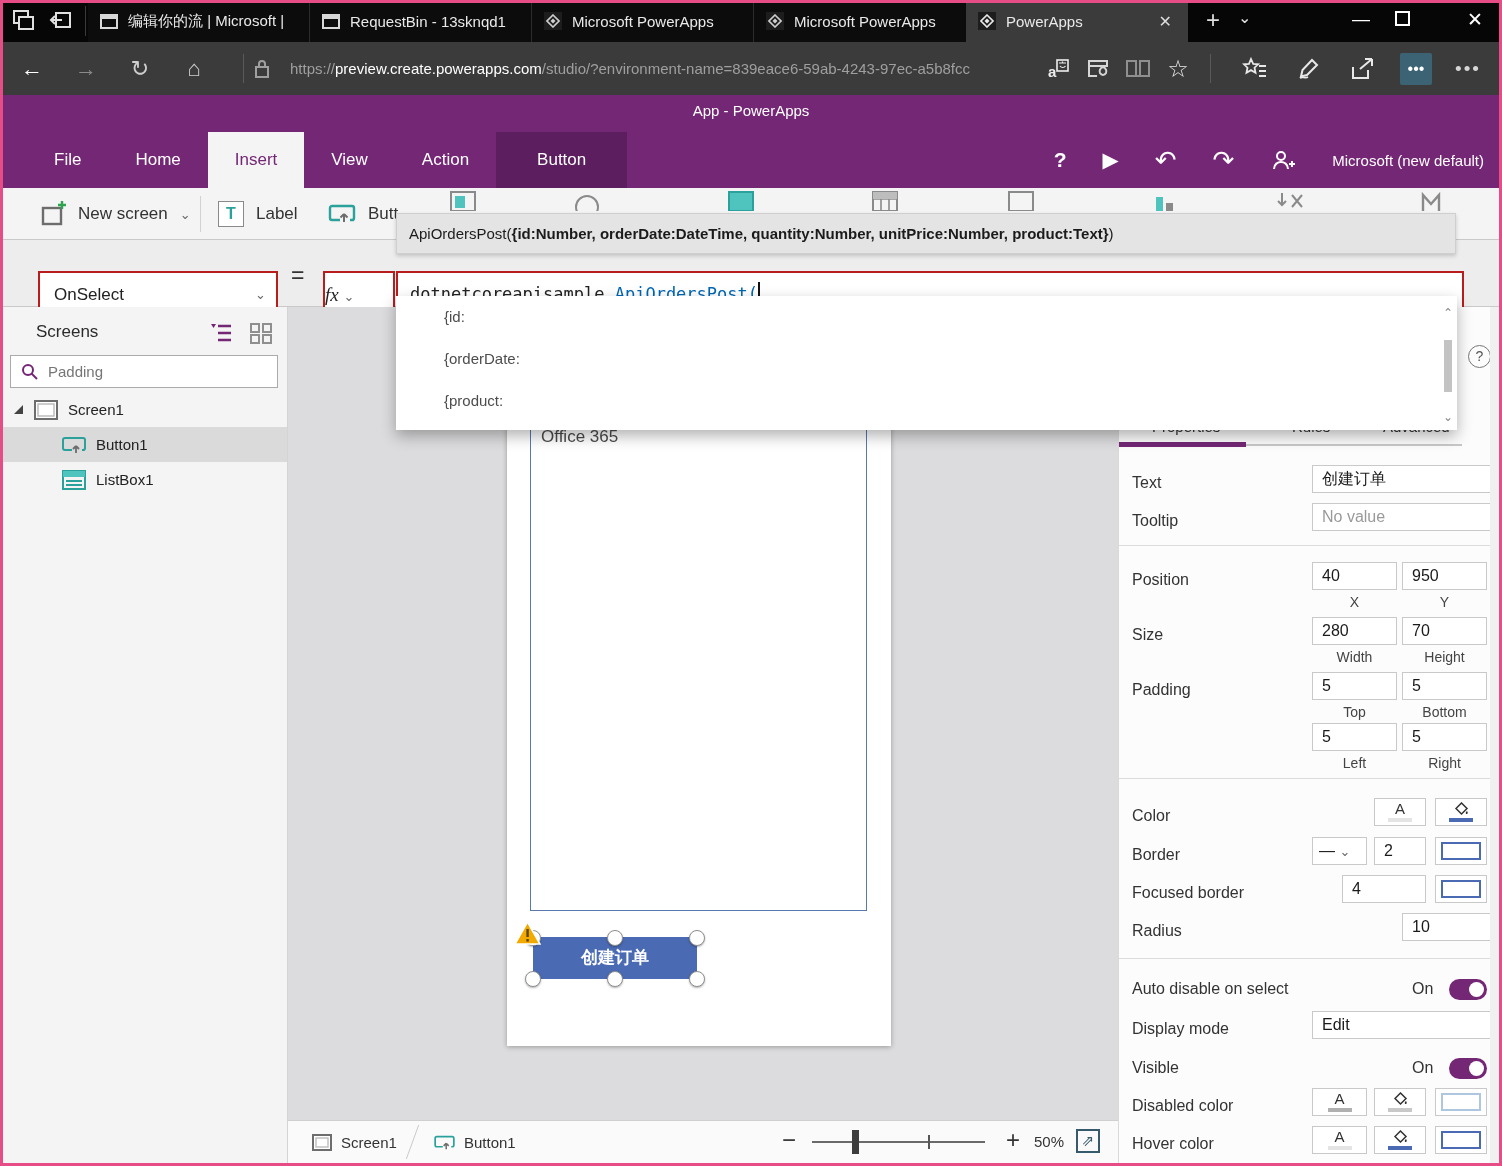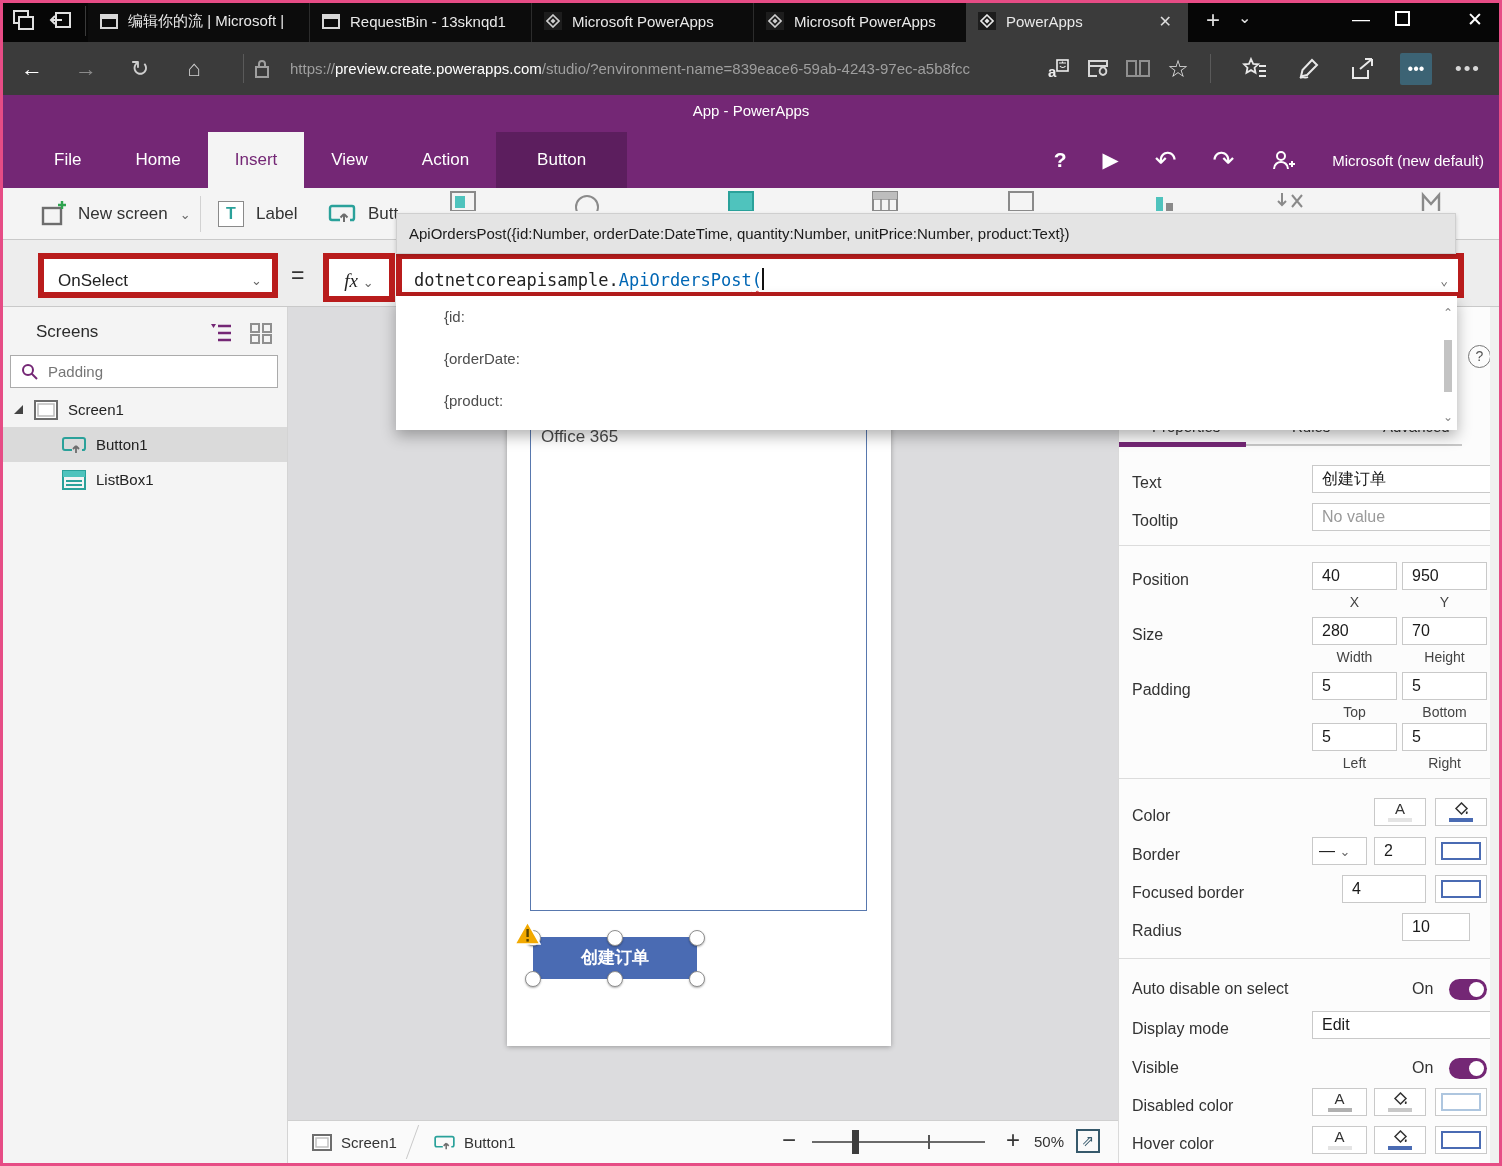--- a/index.html
+++ b/index.html
@@ -49,38 +49,38 @@
 
   
   .ribbon { position:absolute; left:0; top:188px; width:1502px; height:52px; background:#f4f4f4; border-bottom:1px solid #c9c9c9; color:#333; font-size:17px; }
   .rib-item { position:absolute; top:0; height:52px; display:flex; align-items:center; gap:12px; }
   .rib-sep { position:absolute; left:200px; top:8px; width:1px; height:36px; background:#d2d2d2; }
   .tbox { width:26px; height:26px; border:1px solid #8a8a8a; background:#fff; color:#2aa19a; font-size:16px; text-align:center; line-height:24px; font-weight:bold; }
   .rib-frag { position:absolute; top:3px; }
 
   
   .formulabar { position:absolute; left:0; top:240px; width:1502px; height:67px; background:#ededed; border-bottom:1px solid #c9c9c9; }
-  .fld { position:absolute; background:#fff; border:6px solid #b91c1c; font-size:17px; color:#222; }
+  .fld { position:absolute; background:#fff; border:2px solid #b91c1c; font-size:17px; color:#222;margin-top:18px; }
   .onselect { left:38px; top:13px; width:240px; height:45px; line-height:43px; padding-left:14px; }
   .eq { position:absolute; left:291px; top:22px; font-size:23px; color:#333; }
-  .fxbox { left:323px; top:13px; width:72px; height:49px; line-height:43px; text-align:center; }
+  .fxbox { left:323px; top:13px; width:72px; height:49px; line-height:43px; text-align:left; }
   .fxbox .fx { font-family:"Liberation Serif",serif; font-style:italic; font-size:19px; }
   .formula-input { left:396px; top:13px; width:1068px; height:45px; line-height:43px;
      font-family:"DejaVu Sans Mono","Liberation Mono",monospace; font-size:17px; padding-left:12px; white-space:nowrap; overflow:hidden; }
   .code-method { color:#0066b4; }
   .code-paren { color:#0066b4; text-decoration:underline wavy #d13438 1px; text-underline-offset:4px; }
   .caret { display:inline-block; width:2px; height:22px; background:#111; vertical-align:-4px; }
   .chev { color:#666; font-size:13px; }
   .fld .chev-r { position:absolute; right:10px; top:0; }
 
   
   .signature { position:absolute; left:396px; top:213px; width:1060px; height:41px; background:#e4e4e4;
      border:1px solid #cfcfcf; box-shadow:0 2px 4px rgba(0,0,0,.18); line-height:39px; font-size:15px;
      color:#1b1b1b; padding-left:12px; z-index:30; white-space:nowrap; overflow:hidden; }
-  .signature b { font-weight:normal; }
+  .signature b { font-weight:bold; }
 
   
   .suggest { position:absolute; left:396px; top:296px; width:1061px; height:134px; background:#fff;
      box-shadow:0 6px 14px rgba(0,0,0,.3); z-index:30; overflow:hidden; }
   .sg-row { height:42px; line-height:42px; padding-left:8px; font-size:15px; color:#4d4d4d;margin-left:40px; }
   .sg-scroll { position:absolute; right:2px; top:2px; bottom:2px; width:14px; }
   .sg-up { position:absolute; top:8px; left:0; width:14px; text-align:center; color:#888; font-size:12px; }
   .sg-dn { position:absolute; bottom:4px; left:0; width:14px; text-align:center; color:#888; font-size:12px; }
   .sg-thumb { position:absolute; top:42px; left:3px; width:8px; height:52px; background:#c3c3c3; }
 
@@ -550,21 +550,21 @@
         <span class="inner"></span>
       </div>
 
     <span class="plabel" style="top:577px">Focused border</span>
     <div class="pinput" style="left:223px;top:568px;width:84px">4</div>
     <div class="swatch" style="left:316px;top:568px">
         <span class="inner"></span>
       </div>
 
     <span class="plabel" style="top:615px">Radius</span>
-    <div class="pinput" style="left:283px;top:606px;width:68px">10</div>
+    <div class="pinput" style="left:283px;top:606px;width:99px">10</div>
 
     <div class="pdiv" style="top:651px"></div>
 
     <span class="plabel" style="top:673px">Auto disable on select</span>
     <span class="on-lab" style="left:293px;top:673px">On</span>
     <div class="toggle" style="left:330px;top:672px">
         <span class="knob"></span>
       </div>
 
     <span class="plabel" style="top:713px">Display mode</span>

